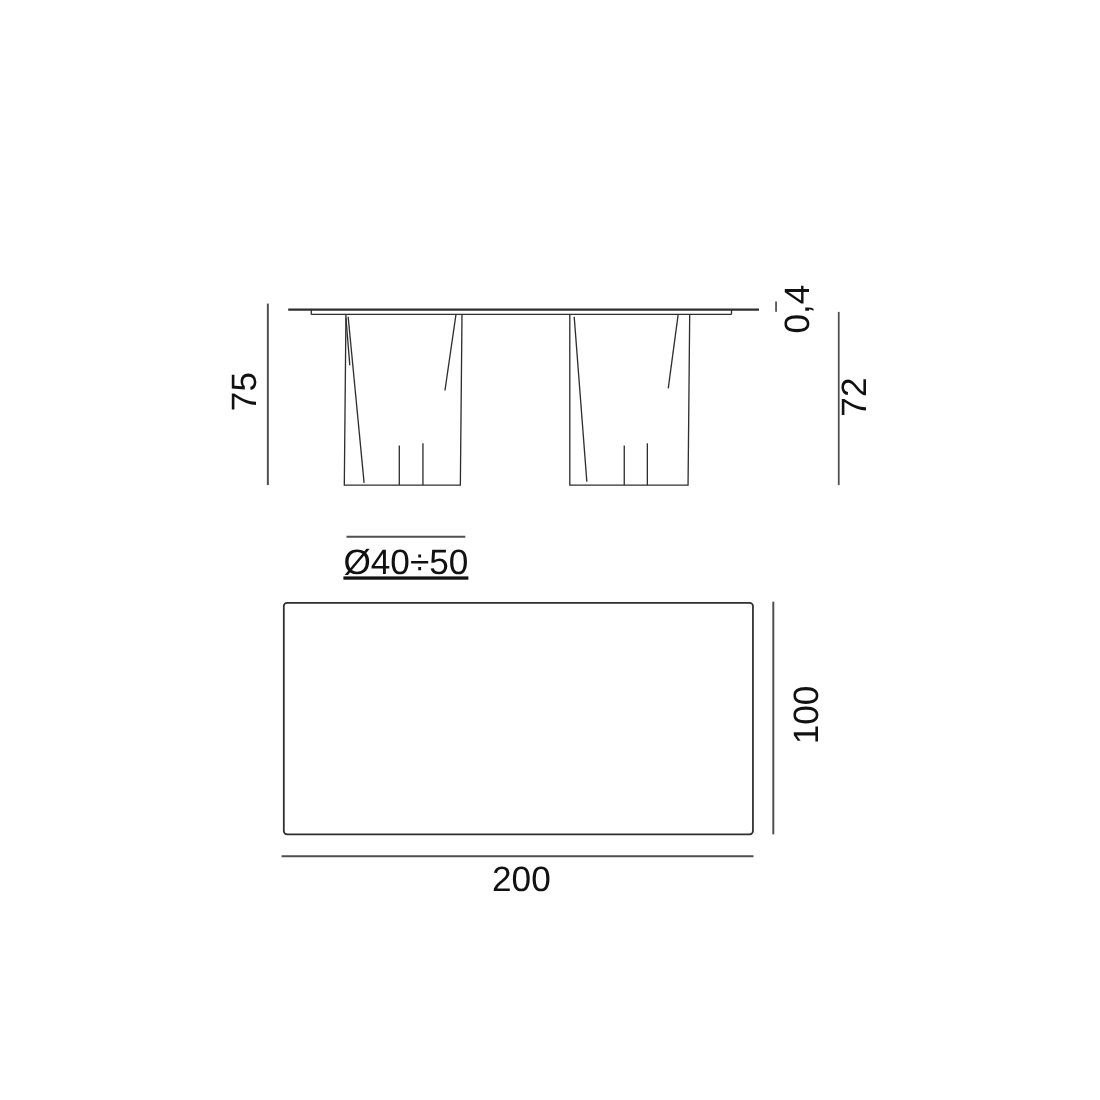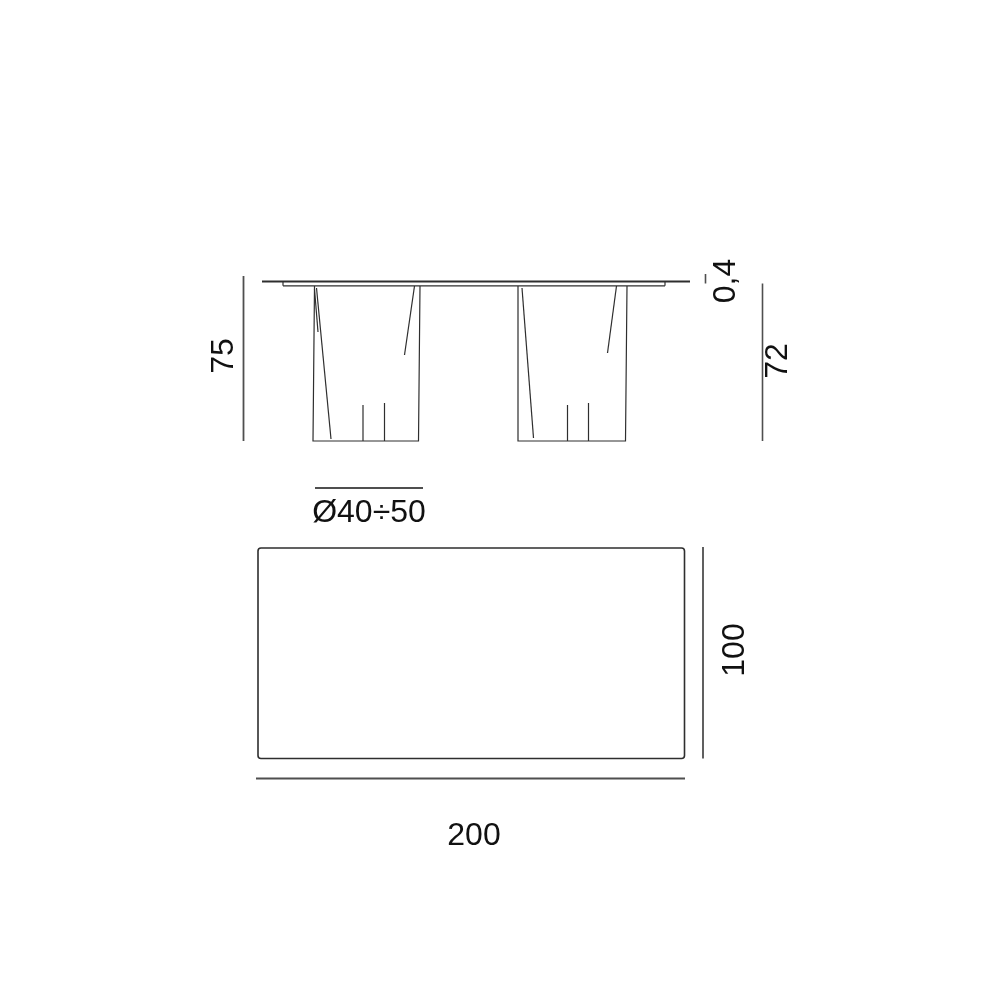--- a/index.html
+++ b/index.html
@@ -92,19 +92,19 @@
       </g>
     </g>
   </svg>
 
   <div class="dim-label vertical" style="left:222px; top:356px;">75</div>
 
   <div class="dim-label vertical" style="left:724px; top:281px;">0,4</div>
 
   <div class="dim-label vertical" style="left:776px; top:361px;">72</div>
 
-  <div class="dim-label" style="left:369px; top:511px;">Ø40÷50</div>
+  <div class="dim-label" style="left:369px; top:511px;text-decoration:underline;">Ø40÷50</div>
 
   <div class="dim-label vertical" style="left:733px; top:650px;">100</div>
 
-  <div class="dim-label" style="left:474px; top:799px;margin-top:35px;">200</div>
+  <div class="dim-label" style="left:474px; top:799px;">200</div>
 
 </div>
 
 </body></html>

